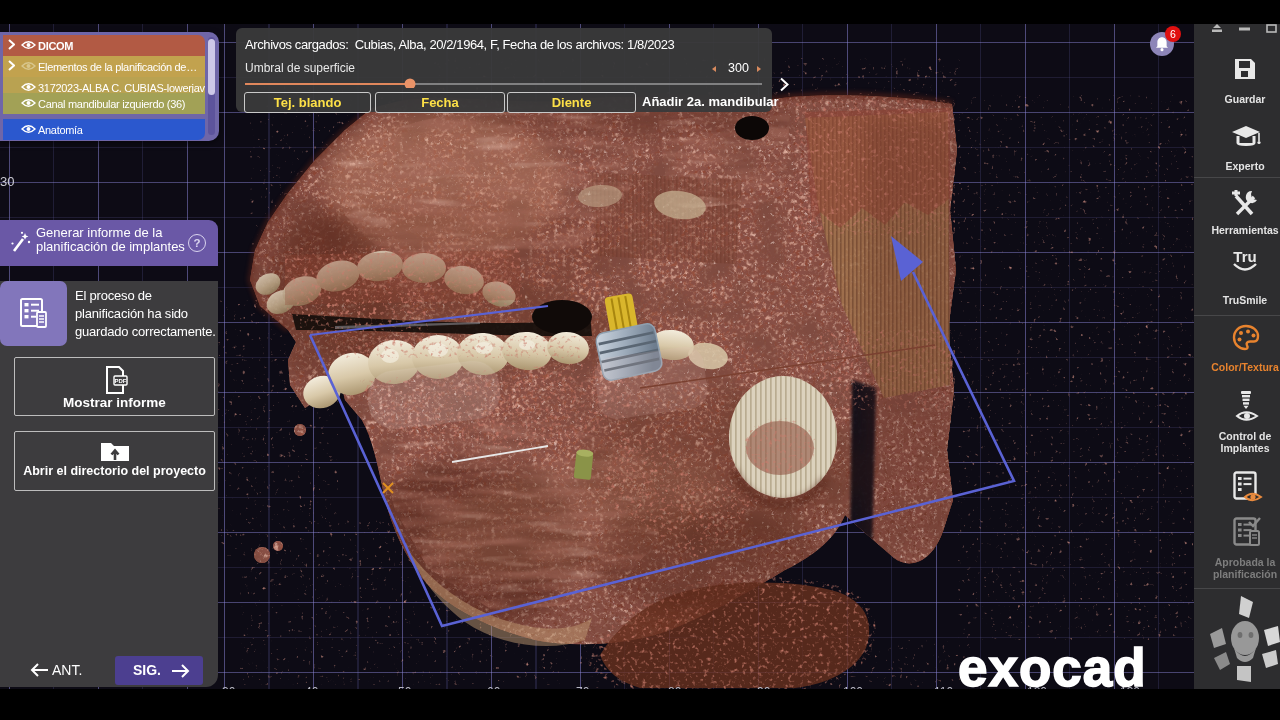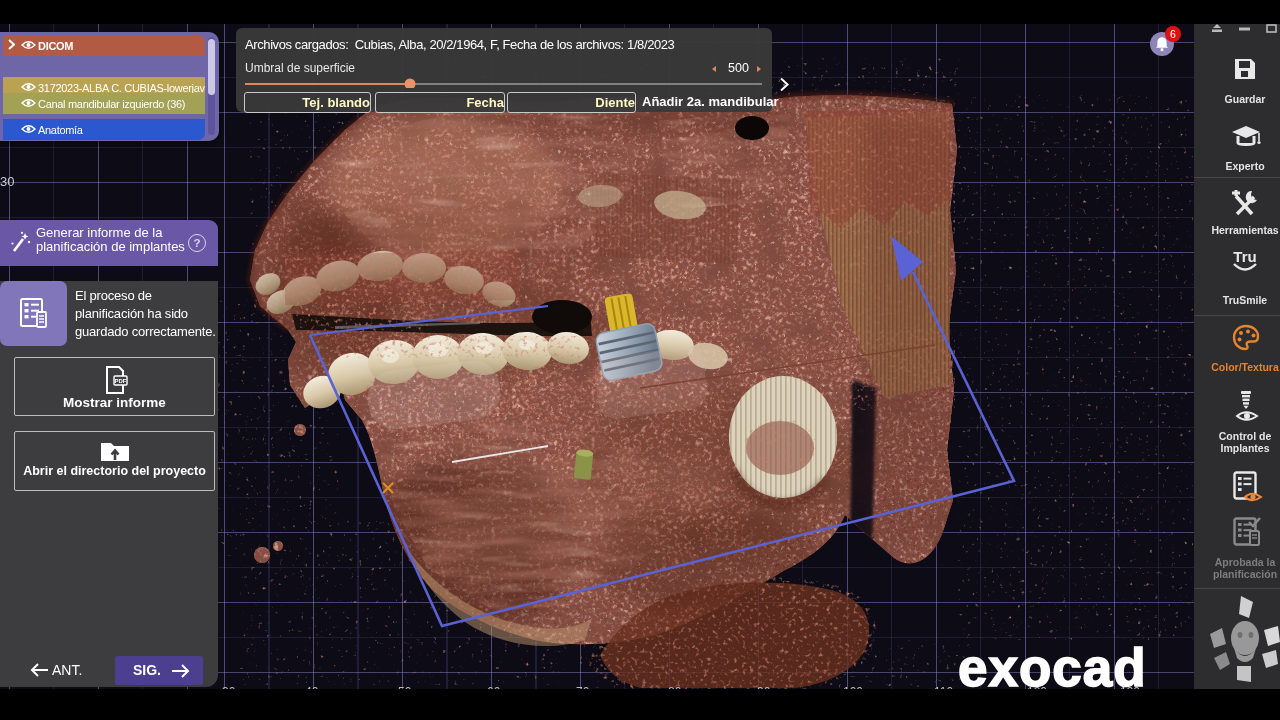--- a/index.html
+++ b/index.html
@@ -25,21 +25,21 @@
   .trow .eye{flex:0 0 19px;text-align:center;}
   #tscroll{position:absolute;right:4px;top:5px;width:7px;height:98px;background:#5d549c;border-radius:4px;}
   #tthumb{position:absolute;right:4px;top:7px;width:7px;height:56px;background:#cdc8e8;border-radius:4px;}
   
   #toppanel{left:236px;top:28px;width:536px;height:84px;background:rgba(57,57,58,0.96);
     border-radius:6px;z-index:30;color:#fff;}
   #tp-title{position:absolute;left:9px;top:9px;font-size:13px;color:#fff;letter-spacing:-0.4px;}
   #tp-umbral{position:absolute;left:9px;top:33px;font-size:12px;color:#e8e8e8;}
   #tp-300{position:absolute;left:492px;top:33px;font-size:12.5px;}
   .tbtn{position:absolute;top:64px;height:19px;border:1px solid #c9c9c9;border-radius:3px;
-    color:#fef9c3;font-size:13px;font-weight:bold;text-align:right;line-height:19px;}
+    color:#fde047;font-size:13px;font-weight:bold;text-align:center;line-height:19px;}
   #addsurf{position:absolute;top:64px;left:406px;width:130px;color:#fff;font-size:13px;
     font-weight:bold;text-align:center;line-height:19px;white-space:nowrap;}
   #chevR{left:779px;top:77px;z-index:30;}
   
   #bell{left:1150px;top:32px;width:24px;height:24px;border-radius:50%;background:#8d85b8;z-index:30;}
   #badge{left:1165px;top:26px;width:16px;height:16px;border-radius:50%;background:#e01010;z-index:31;
     color:#fff;font-size:10.5px;text-align:center;line-height:16px;}
   
   #repanel{left:0;top:281px;width:218px;height:406px;background:#3d3c3e;z-index:30;
     border-radius:0 0 12px 0;color:#fff;}
@@ -340,20 +340,29 @@
   <div class="trow" style="top:3px;background:#b25a44;border-radius:0 7px 0 0;">
     <span class="chev"><svg width="7" height="11" viewBox="0 0 7 11">
           <path d="M1,1 L6,5.5 L1,10" fill="none" stroke="#fff" stroke-width="2"></path>
         </svg></span>
     <span class="eye"><svg width="15" height="10" viewBox="0 0 15 10">
           <path d="M1,5 Q7.5,-1.5 14,5 Q7.5,11.5 1,5 Z" fill="none" stroke="#fff" stroke-width="1.4"></path>
           <circle cx="7.5" cy="5" r="2" fill="#fff"></circle>
         </svg></span>
     <b>DICOM</b>
     </div>
+  <div class="trow" style="top:24px;background:#c2a24e;">
+    <span class="chev"><svg width="7" height="11" viewBox="0 0 7 11">
+          <path d="M1,1 L6,5.5 L1,10" fill="none" stroke="#fff" stroke-width="2"></path>
+        </svg></span>
+    <span class="eye"><svg width="15" height="10" viewBox="0 0 15 10">
+          <path d="M1,5 Q7.5,-1.5 14,5 Q7.5,11.5 1,5 Z" fill="none" stroke="#d8c68c" stroke-width="1.4"></path>
+          <circle cx="7.5" cy="5" r="2" fill="#d8c68c"></circle>
+        </svg></span>
+    Elementos de la planificación de…</div>
   <div class="trow" style="top:45px;background:#b9a251;">
     <span class="chev"></span>
     <span class="eye"><svg width="15" height="10" viewBox="0 0 15 10">
           <path d="M1,5 Q7.5,-1.5 14,5 Q7.5,11.5 1,5 Z" fill="none" stroke="#fff" stroke-width="1.4"></path>
           <circle cx="7.5" cy="5" r="2" fill="#fff"></circle>
         </svg></span>
     3172023-ALBA C. CUBIAS-lowerjav</div>
   <div class="trow" style="top:61px;background:#a2a156;">
     <span class="chev"></span>
     <span class="eye"><svg width="15" height="10" viewBox="0 0 15 10">
@@ -368,21 +377,21 @@
           <circle cx="7.5" cy="5" r="2" fill="#fff"></circle>
         </svg></span>
     Anatomía</div>
   <div id="tscroll"></div>
     <div id="tthumb"></div>
 </div>
 
 <div class="abs" id="toppanel">
   <div id="tp-title">Archivos cargados:&nbsp; Cubias, Alba, 20/2/1964, F, Fecha de los archivos: 1/8/2023</div>
   <div id="tp-umbral">Umbral de superficie</div>
-  <div id="tp-300">500</div>
+  <div id="tp-300">300</div>
   <svg class="abs" style="left:474px;top:37px" width="8" height="8" viewBox="0 0 8 8">
       <path d="M6,1 L2,4 L6,7 Z" fill="#d88a5e"></path>
     </svg>
   <svg class="abs" style="left:519px;top:37px" width="8" height="8" viewBox="0 0 8 8">
       <path d="M2,1 L6,4 L2,7 Z" fill="#d88a5e"></path>
     </svg>
   <svg class="abs" style="left:0;top:0" width="536" height="60" viewBox="0 0 536 60">
     <line x1="9" y1="56" x2="172" y2="56" stroke="#e0875c" stroke-width="2"></line>
     <line x1="172" y1="56" x2="526" y2="56" stroke="#9a9a9a" stroke-width="1.6"></line>
     <circle cx="174" cy="56" r="5.5" fill="#ea9368"></circle>

